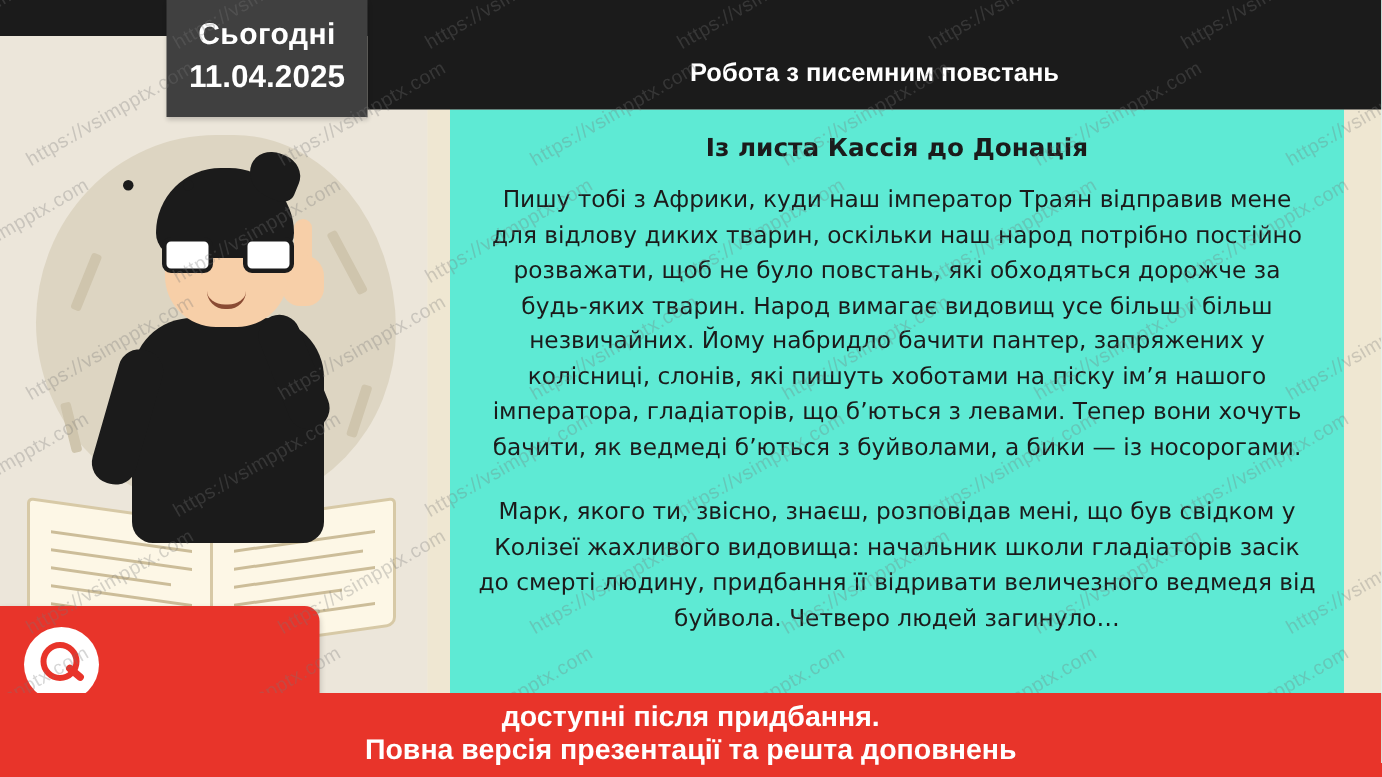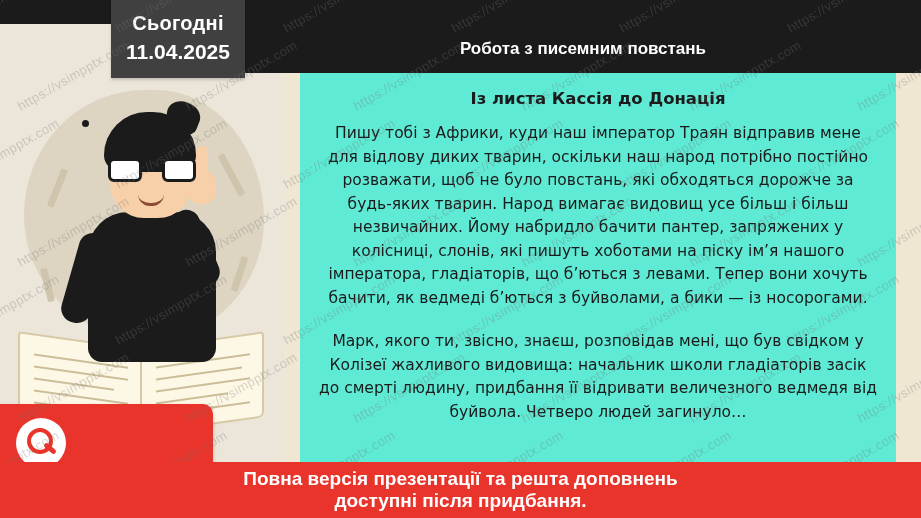--- a/index.html
+++ b/index.html
@@ -461,17 +461,17 @@
       <span class="wm" style="left: 850px; top: 380px;">https://vsimpptx.com</span>
       <span class="wm" style="left: -60px; top: 458px;">https://vsimpptx.com</span>
       <span class="wm" style="left: 108px; top: 458px;">https://vsimpptx.com</span>
       <span class="wm" style="left: 276px; top: 458px;">https://vsimpptx.com</span>
       <span class="wm" style="left: 444px; top: 458px;">https://vsimpptx.com</span>
       <span class="wm" style="left: 612px; top: 458px;">https://vsimpptx.com</span>
       <span class="wm" style="left: 780px; top: 458px;">https://vsimpptx.com</span>
     </div>
 
   <div class="banner">
+    <div>доступні після придбання.</div>
     <div>Повна версія презентації та решта доповнень</div>
-    <div>доступні після придбання.</div>
   </div>
 
 </div>
 
 </body></html>

